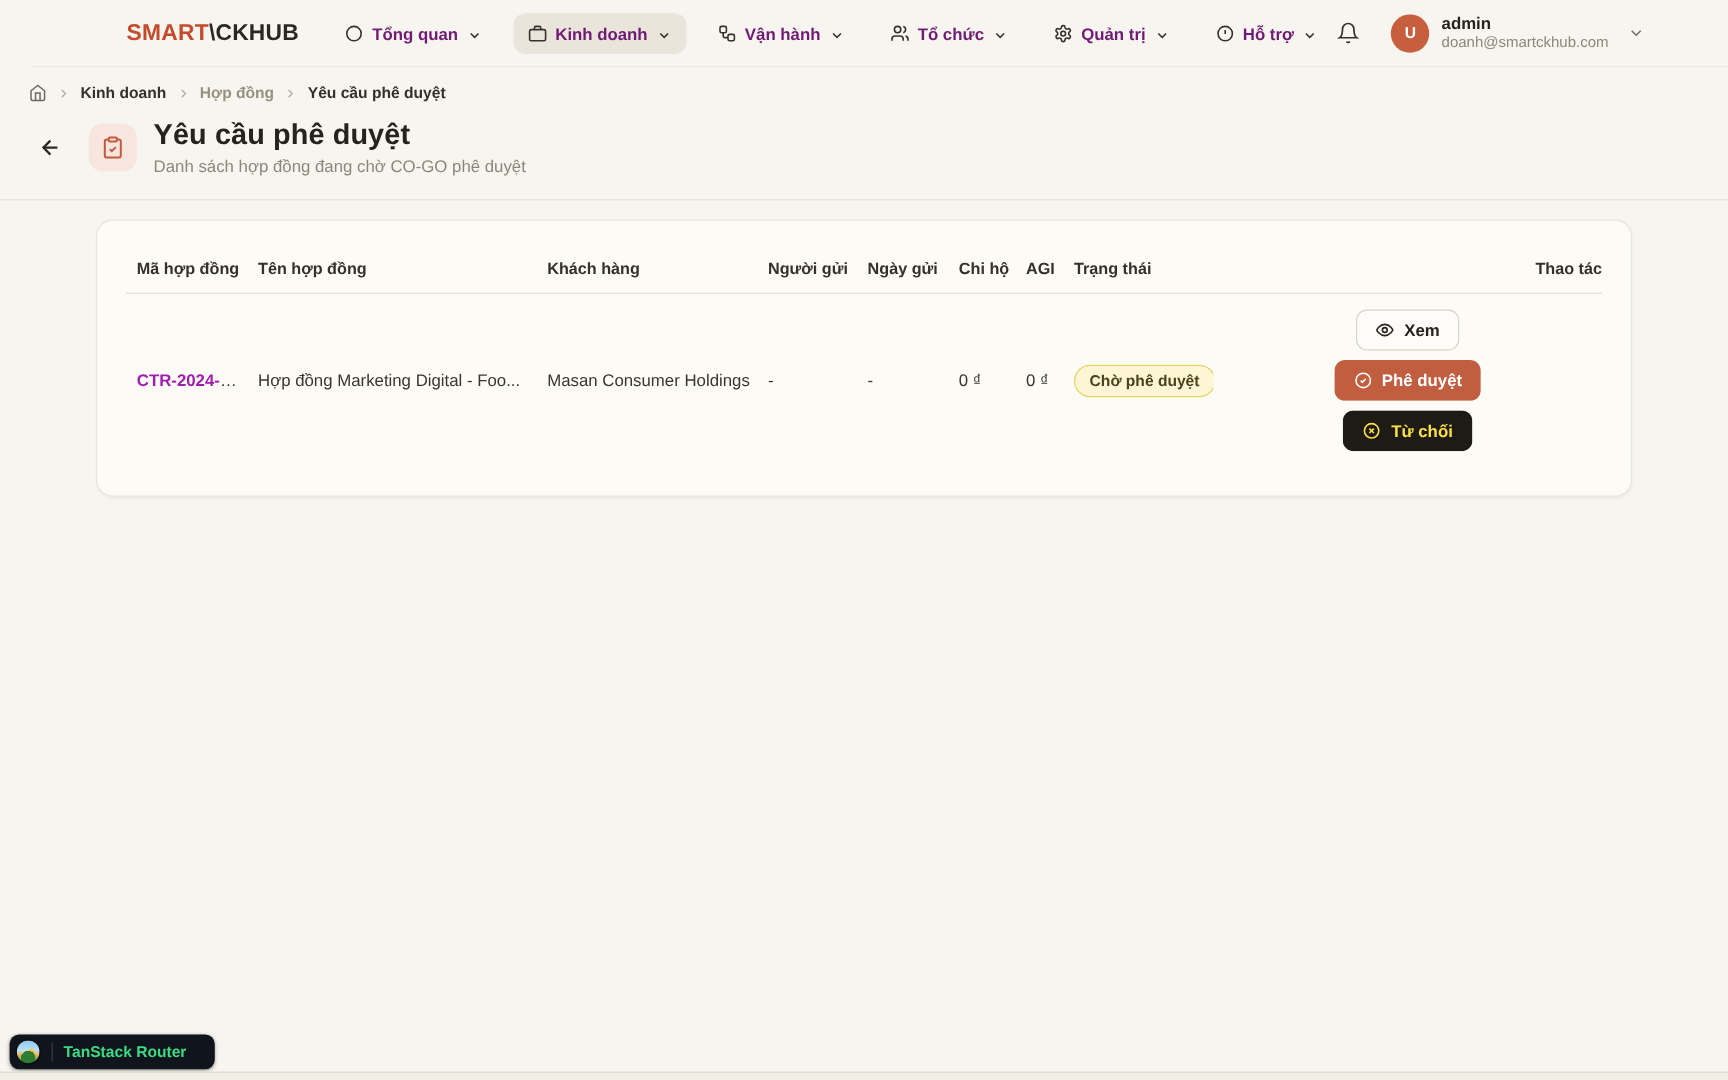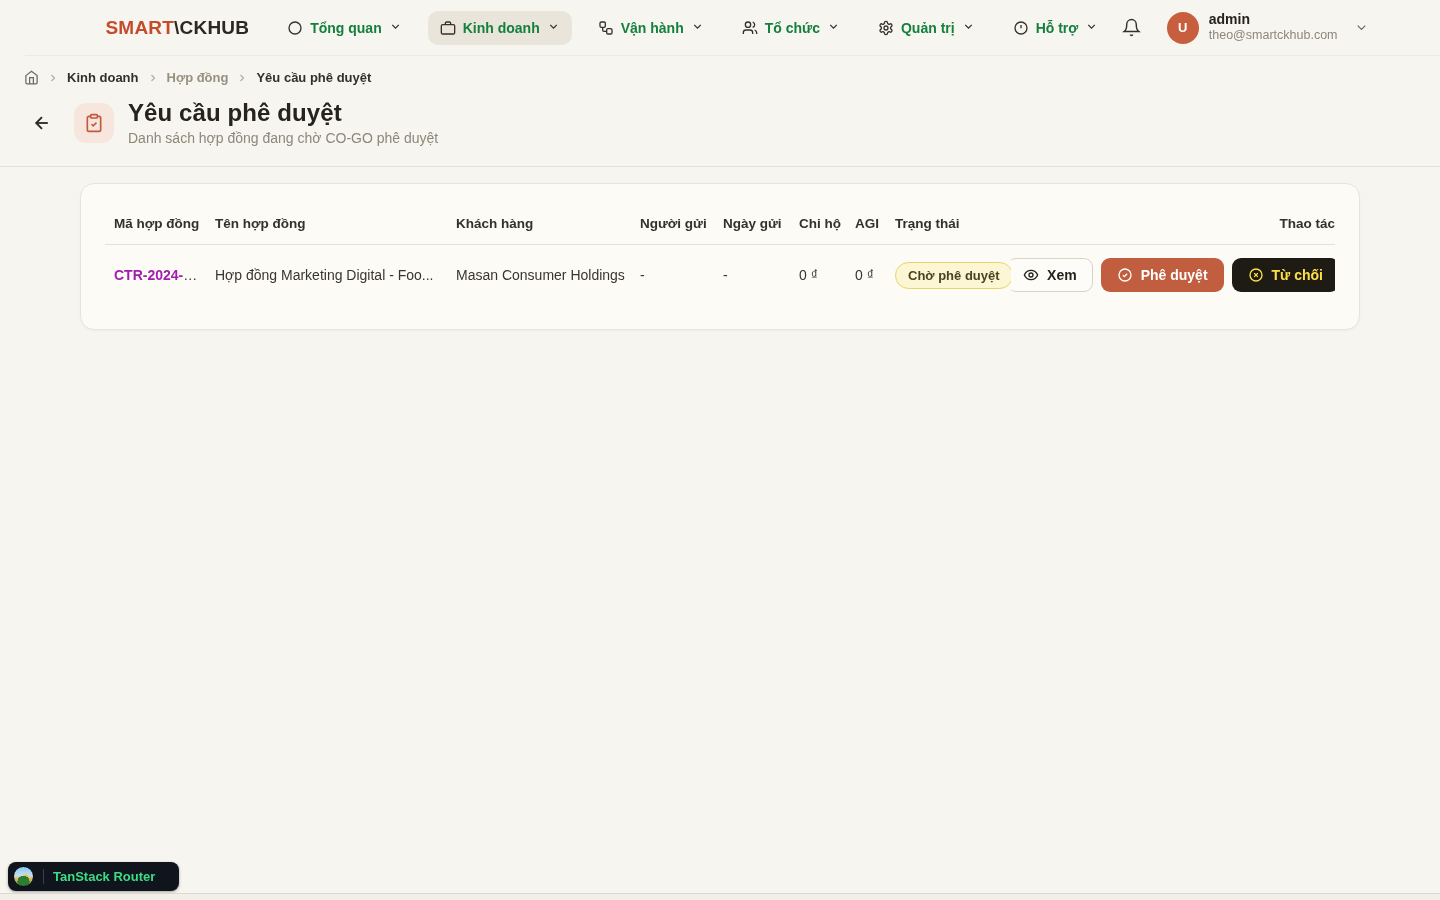--- a/index.html
+++ b/index.html
@@ -15,22 +15,22 @@
   .navbar { height:56px; border-bottom:1px solid #edeae0;margin-left:25px; }
   .navbar-inner {
     max-width:1280px; margin:0 auto; height:100%;
     display:flex; align-items:center; padding:0 4px 0 13px;
   }
   .logo { font-size:19px; font-weight:800; letter-spacing:.2px; cursor:pointer; white-space:nowrap; }
   .logo .lp { color:#c44b2c; }
   .logo .ls { color:#2b2722; }
   .main-nav { display:flex; align-items:center; gap:14px; margin-left:26px; }
   .nav-item {
-    display:flex; align-items:flex-start; gap:7px; border:none; background:transparent;
-    font:600 14px "Liberation Sans","DejaVu Sans",sans-serif; color:#15803d;
+    display:flex; align-items:flex-end; gap:7px; border:none; background:transparent;
+    font:600 14px "Liberation Sans","DejaVu Sans",sans-serif; color:#701a75;
     padding:9px 12px; border-radius:10px; cursor:pointer; white-space:nowrap;
   }
   .nav-item.active { background:#e9e5da; }
   .nav-item svg { color:#36322b; }
   .nav-chev { color:#4a463f; }
   .nav-right { margin-left:auto; display:flex; align-items:center; gap:22px; }
   .bell-btn { background:none; border:none; cursor:pointer; color:#34302a; padding:4px; }
   .user-chip { display:flex; align-items:center; gap:10px; cursor:pointer; }
   .avatar {
     width:32px; height:32px; border-radius:50%; background:#c75f3e; color:#fff;
@@ -93,21 +93,21 @@
   .tbl th.c1, .tbl td.c1 { padding-left:9px; }
   .tbl th.right, .tbl td.right { text-align:right; padding-right:0; }
   .code-link { color:#a21caf; font-weight:600; cursor:pointer; }
 
   .status-badge {
     display:inline-block; padding:5px 12px; border-radius:999px;
     background:#fcf6d5; border:1px solid #e6d565; color:#4a431d;
     font-size:13px; font-weight:600; white-space:nowrap;
   }
 
-  .actions { display:flex; align-items:center; justify-content:center; gap:8px; }
+  .actions { display:flex; align-items:center; justify-content:flex-end; gap:8px;flex-direction:column; }
   .btn {
     display:inline-flex; align-items:center; gap:8px; height:34px; padding:0 15px;
     border-radius:9px; font:700 14px "Liberation Sans","DejaVu Sans",sans-serif;
     cursor:pointer; border:1px solid transparent; white-space:nowrap;
   }
   .btn-view { background:#fdfcf8; border-color:#d8d4c8; color:#26221d; }
   .btn-approve { background:#c05e3f; color:#ffffff; }
   .btn-reject { background:#1e1a14; color:#fde047; }
 
   
@@ -214,21 +214,21 @@
         <button class="bell-btn">
           <svg width="19" height="19" viewBox="0 0 24 24" fill="none" stroke="currentColor" stroke-width="1.8">
               <path d="M18 8a6 6 0 0 0-12 0c0 7-3 9-3 9h18s-3-2-3-9"></path>
               <path d="M13.73 21a2 2 0 0 1-3.46 0"></path>
             </svg>
         </button>
         <div class="user-chip">
           <div class="avatar">U</div>
           <div class="user-meta">
             <div class="user-name">admin</div>
-            <div class="user-email">theo@smartckhub.com</div>
+            <div class="user-email">doanh@smartckhub.com</div>
           </div>
           <svg class="user-chev" width="15" height="15" viewBox="0 0 24 24" fill="none" stroke="currentColor" stroke-width="2">
               <path d="m6 9 6 6 6-6"></path>
             </svg>
         </div>
       </div>
     </div>
   </header>
 
   <div class="breadcrumb">

